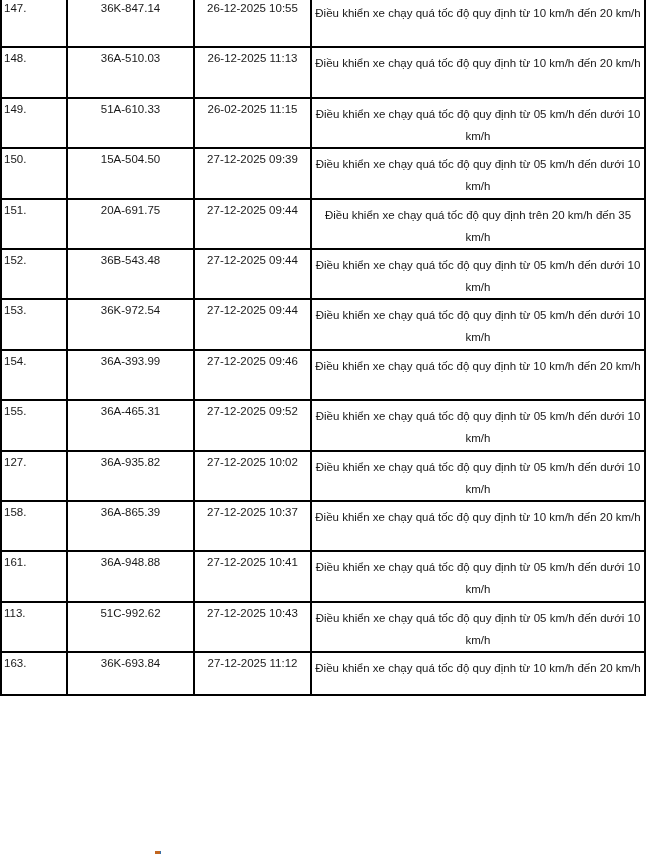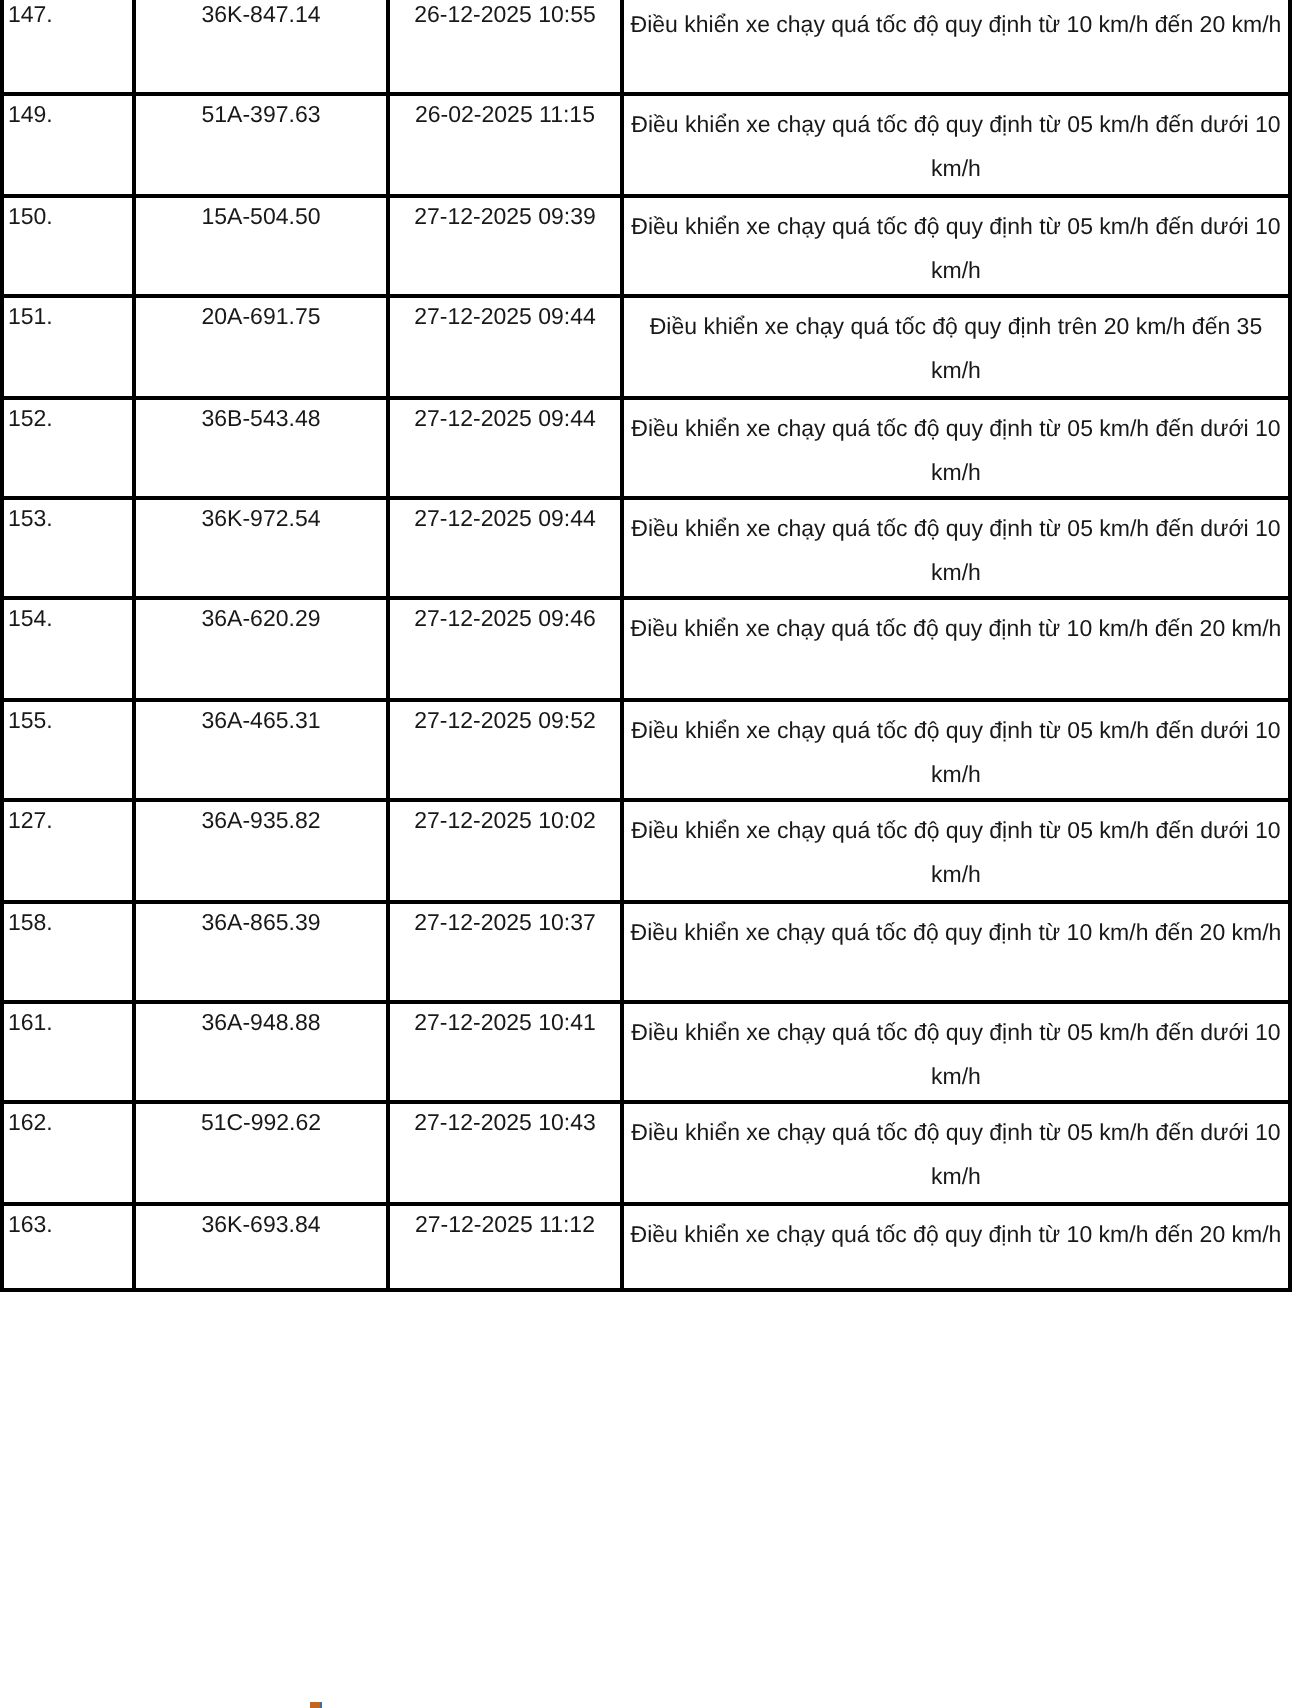--- a/index.html
+++ b/index.html
@@ -72,22 +72,28 @@
   </colgroup>
   <tbody>
 
   <tr>
       <td class="c-idx">147.</td>
       <td class="c-plate">36K-847.14</td>
       <td class="c-date">26-12-2025 10:55</td>
       <td class="c-viol">Điều khiển xe chạy quá tốc độ quy định từ 10 km/h đến 20 km/h</td>
     </tr>
       <tr>
+      <td class="c-idx">148.</td>
+      <td class="c-plate">36A-510.03</td>
+      <td class="c-date">26-12-2025 11:13</td>
+      <td class="c-viol">Điều khiển xe chạy quá tốc độ quy định từ 10 km/h đến 20 km/h</td>
+    </tr>
+      <tr>
       <td class="c-idx">149.</td>
-      <td class="c-plate">51A-397.63</td>
+      <td class="c-plate">51A-610.33</td>
       <td class="c-date">26-02-2025 11:15</td>
       <td class="c-viol">Điều khiển xe chạy quá tốc độ quy định từ 05 km/h đến dưới 10 km/h</td>
     </tr>
       <tr>
       <td class="c-idx">150.</td>
       <td class="c-plate">15A-504.50</td>
       <td class="c-date">27-12-2025 09:39</td>
       <td class="c-viol">Điều khiển xe chạy quá tốc độ quy định từ 05 km/h đến dưới 10 km/h</td>
     </tr>
       <tr>
@@ -103,21 +109,21 @@
       <td class="c-viol">Điều khiển xe chạy quá tốc độ quy định từ 05 km/h đến dưới 10 km/h</td>
     </tr>
       <tr>
       <td class="c-idx">153.</td>
       <td class="c-plate">36K-972.54</td>
       <td class="c-date">27-12-2025 09:44</td>
       <td class="c-viol">Điều khiển xe chạy quá tốc độ quy định từ 05 km/h đến dưới 10 km/h</td>
     </tr>
       <tr>
       <td class="c-idx">154.</td>
-      <td class="c-plate">36A-620.29</td>
+      <td class="c-plate">36A-393.99</td>
       <td class="c-date">27-12-2025 09:46</td>
       <td class="c-viol">Điều khiển xe chạy quá tốc độ quy định từ 10 km/h đến 20 km/h</td>
     </tr>
       <tr>
       <td class="c-idx">155.</td>
       <td class="c-plate">36A-465.31</td>
       <td class="c-date">27-12-2025 09:52</td>
       <td class="c-viol">Điều khiển xe chạy quá tốc độ quy định từ 05 km/h đến dưới 10 km/h</td>
     </tr>
       <tr>
@@ -132,21 +138,21 @@
       <td class="c-date">27-12-2025 10:37</td>
       <td class="c-viol">Điều khiển xe chạy quá tốc độ quy định từ 10 km/h đến 20 km/h</td>
     </tr>
       <tr>
       <td class="c-idx">161.</td>
       <td class="c-plate">36A-948.88</td>
       <td class="c-date">27-12-2025 10:41</td>
       <td class="c-viol">Điều khiển xe chạy quá tốc độ quy định từ 05 km/h đến dưới 10 km/h</td>
     </tr>
       <tr>
-      <td class="c-idx">162.</td>
+      <td class="c-idx">113.</td>
       <td class="c-plate">51C-992.62</td>
       <td class="c-date">27-12-2025 10:43</td>
       <td class="c-viol">Điều khiển xe chạy quá tốc độ quy định từ 05 km/h đến dưới 10 km/h</td>
     </tr>
       <tr>
       <td class="c-idx">163.</td>
       <td class="c-plate">36K-693.84</td>
       <td class="c-date">27-12-2025 11:12</td>
       <td class="c-viol">Điều khiển xe chạy quá tốc độ quy định từ 10 km/h đến 20 km/h</td>
     </tr>

